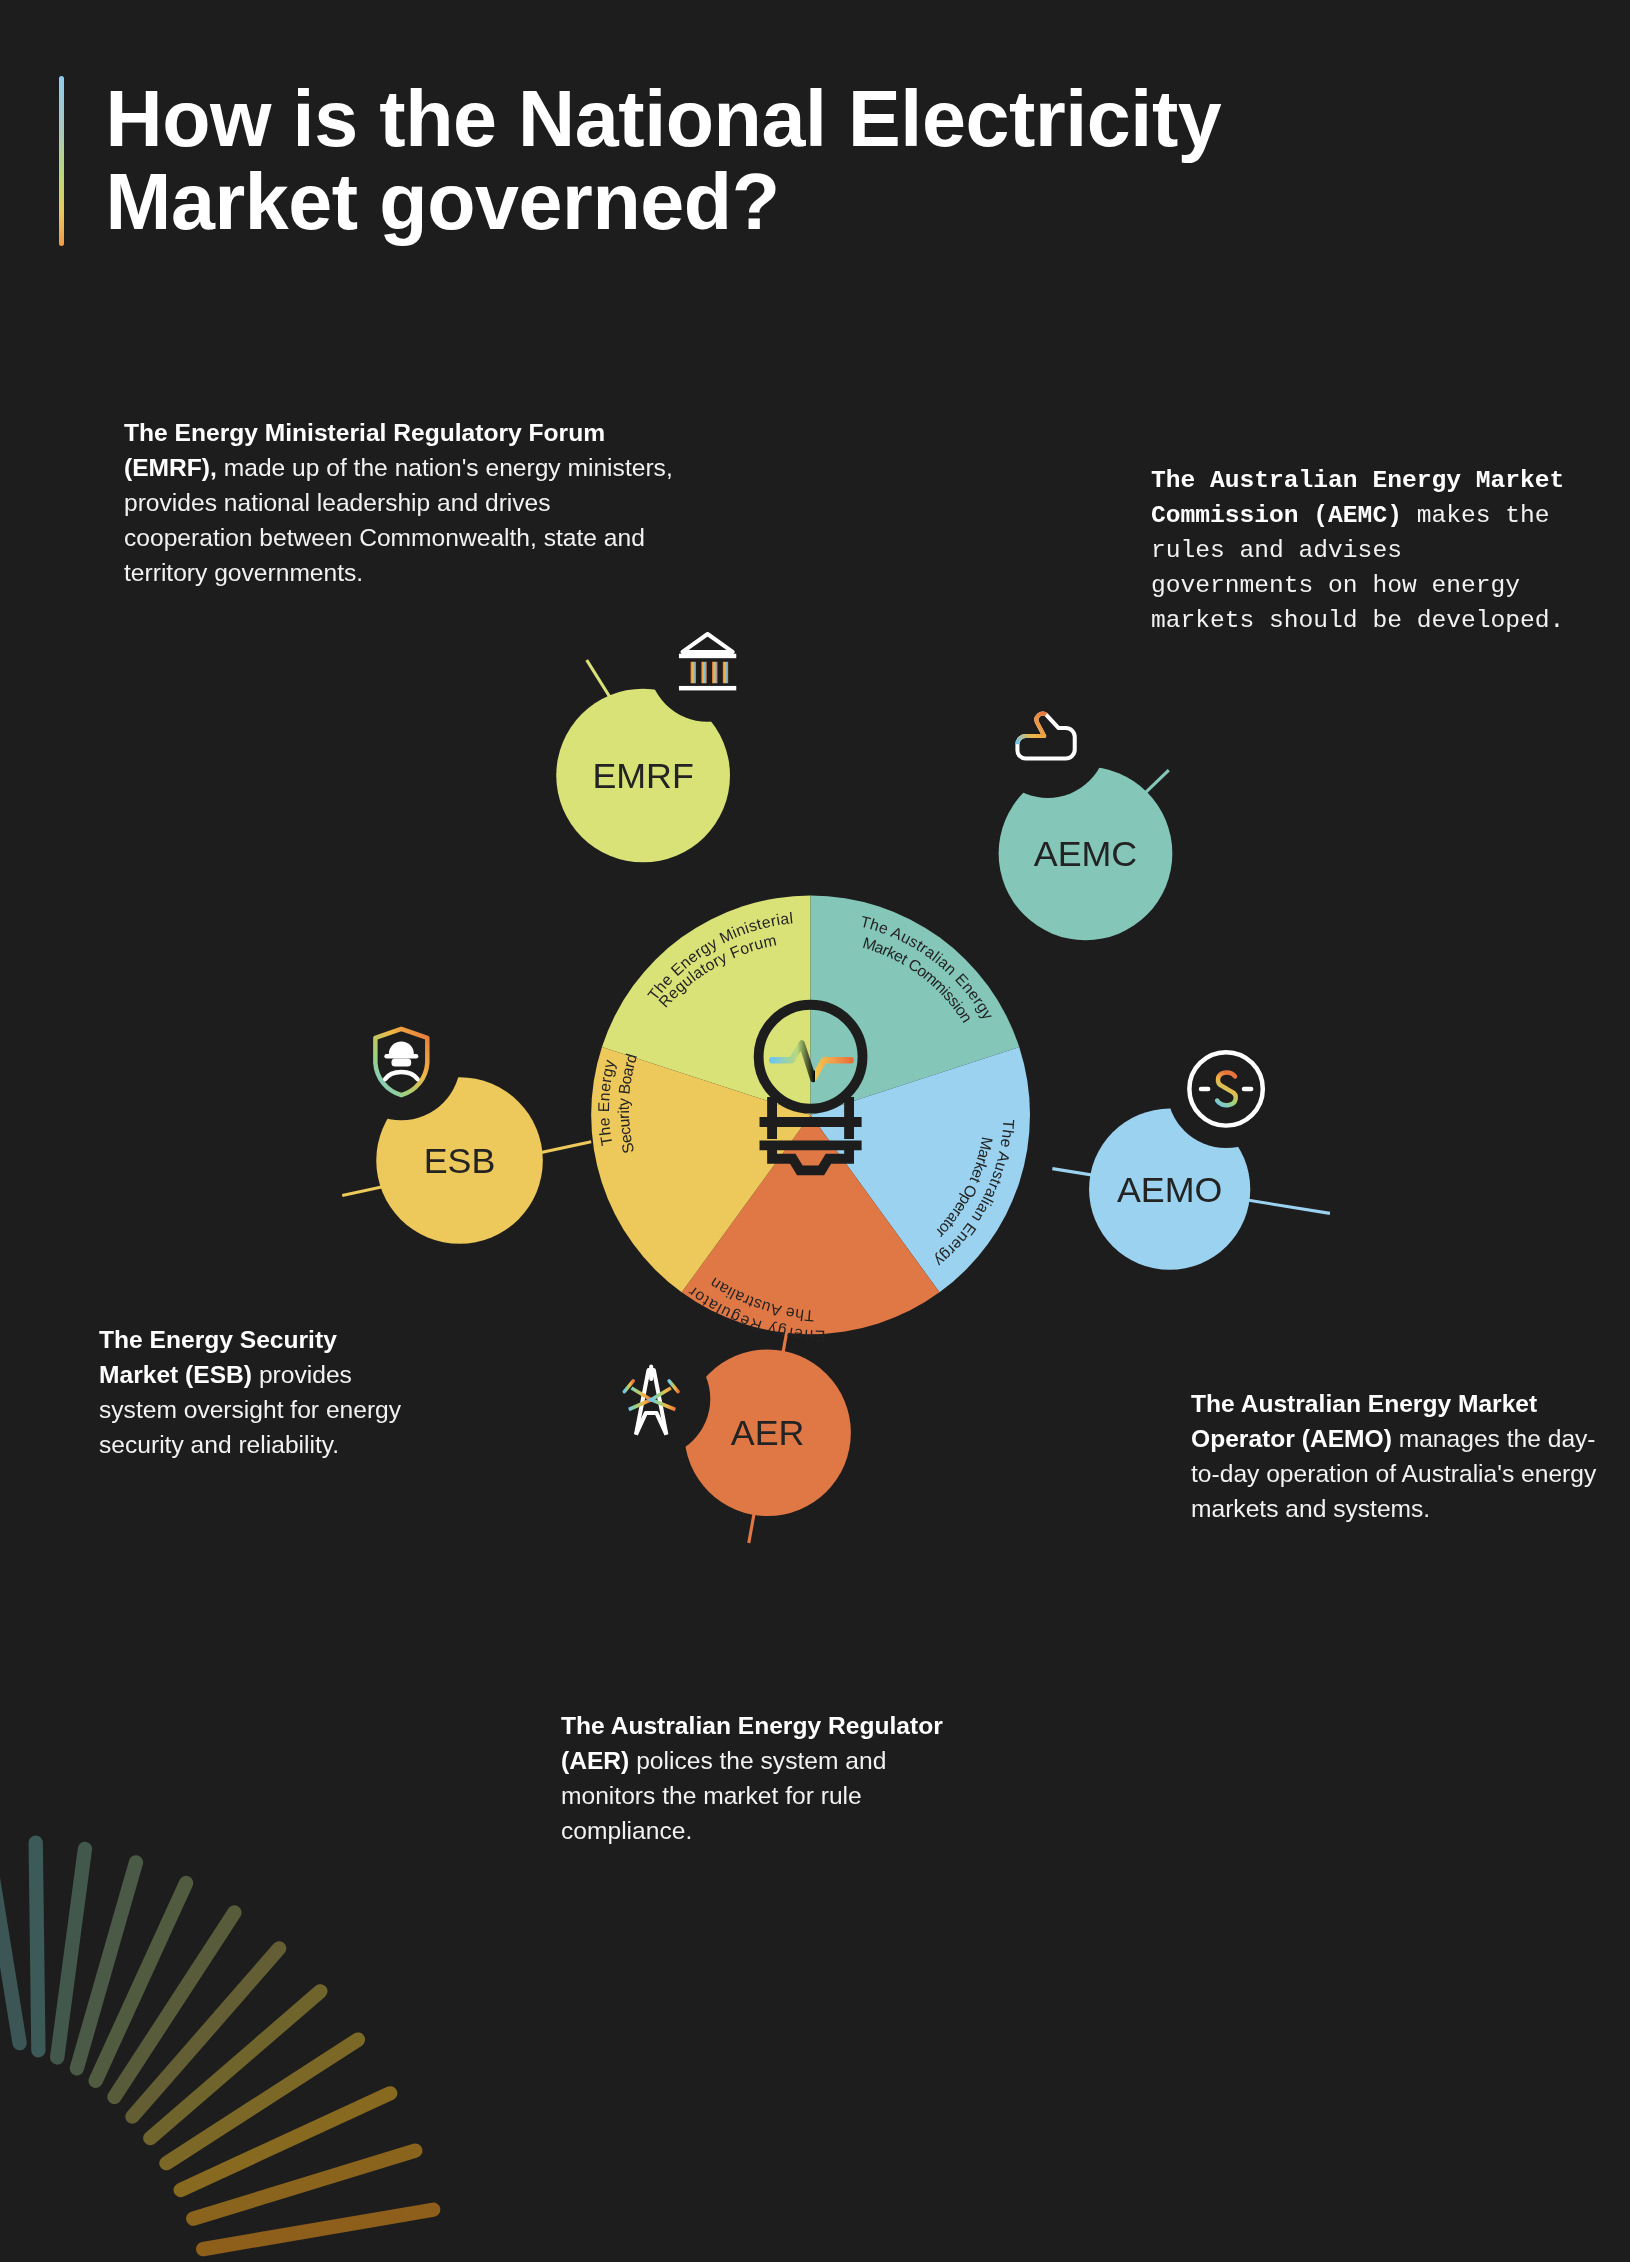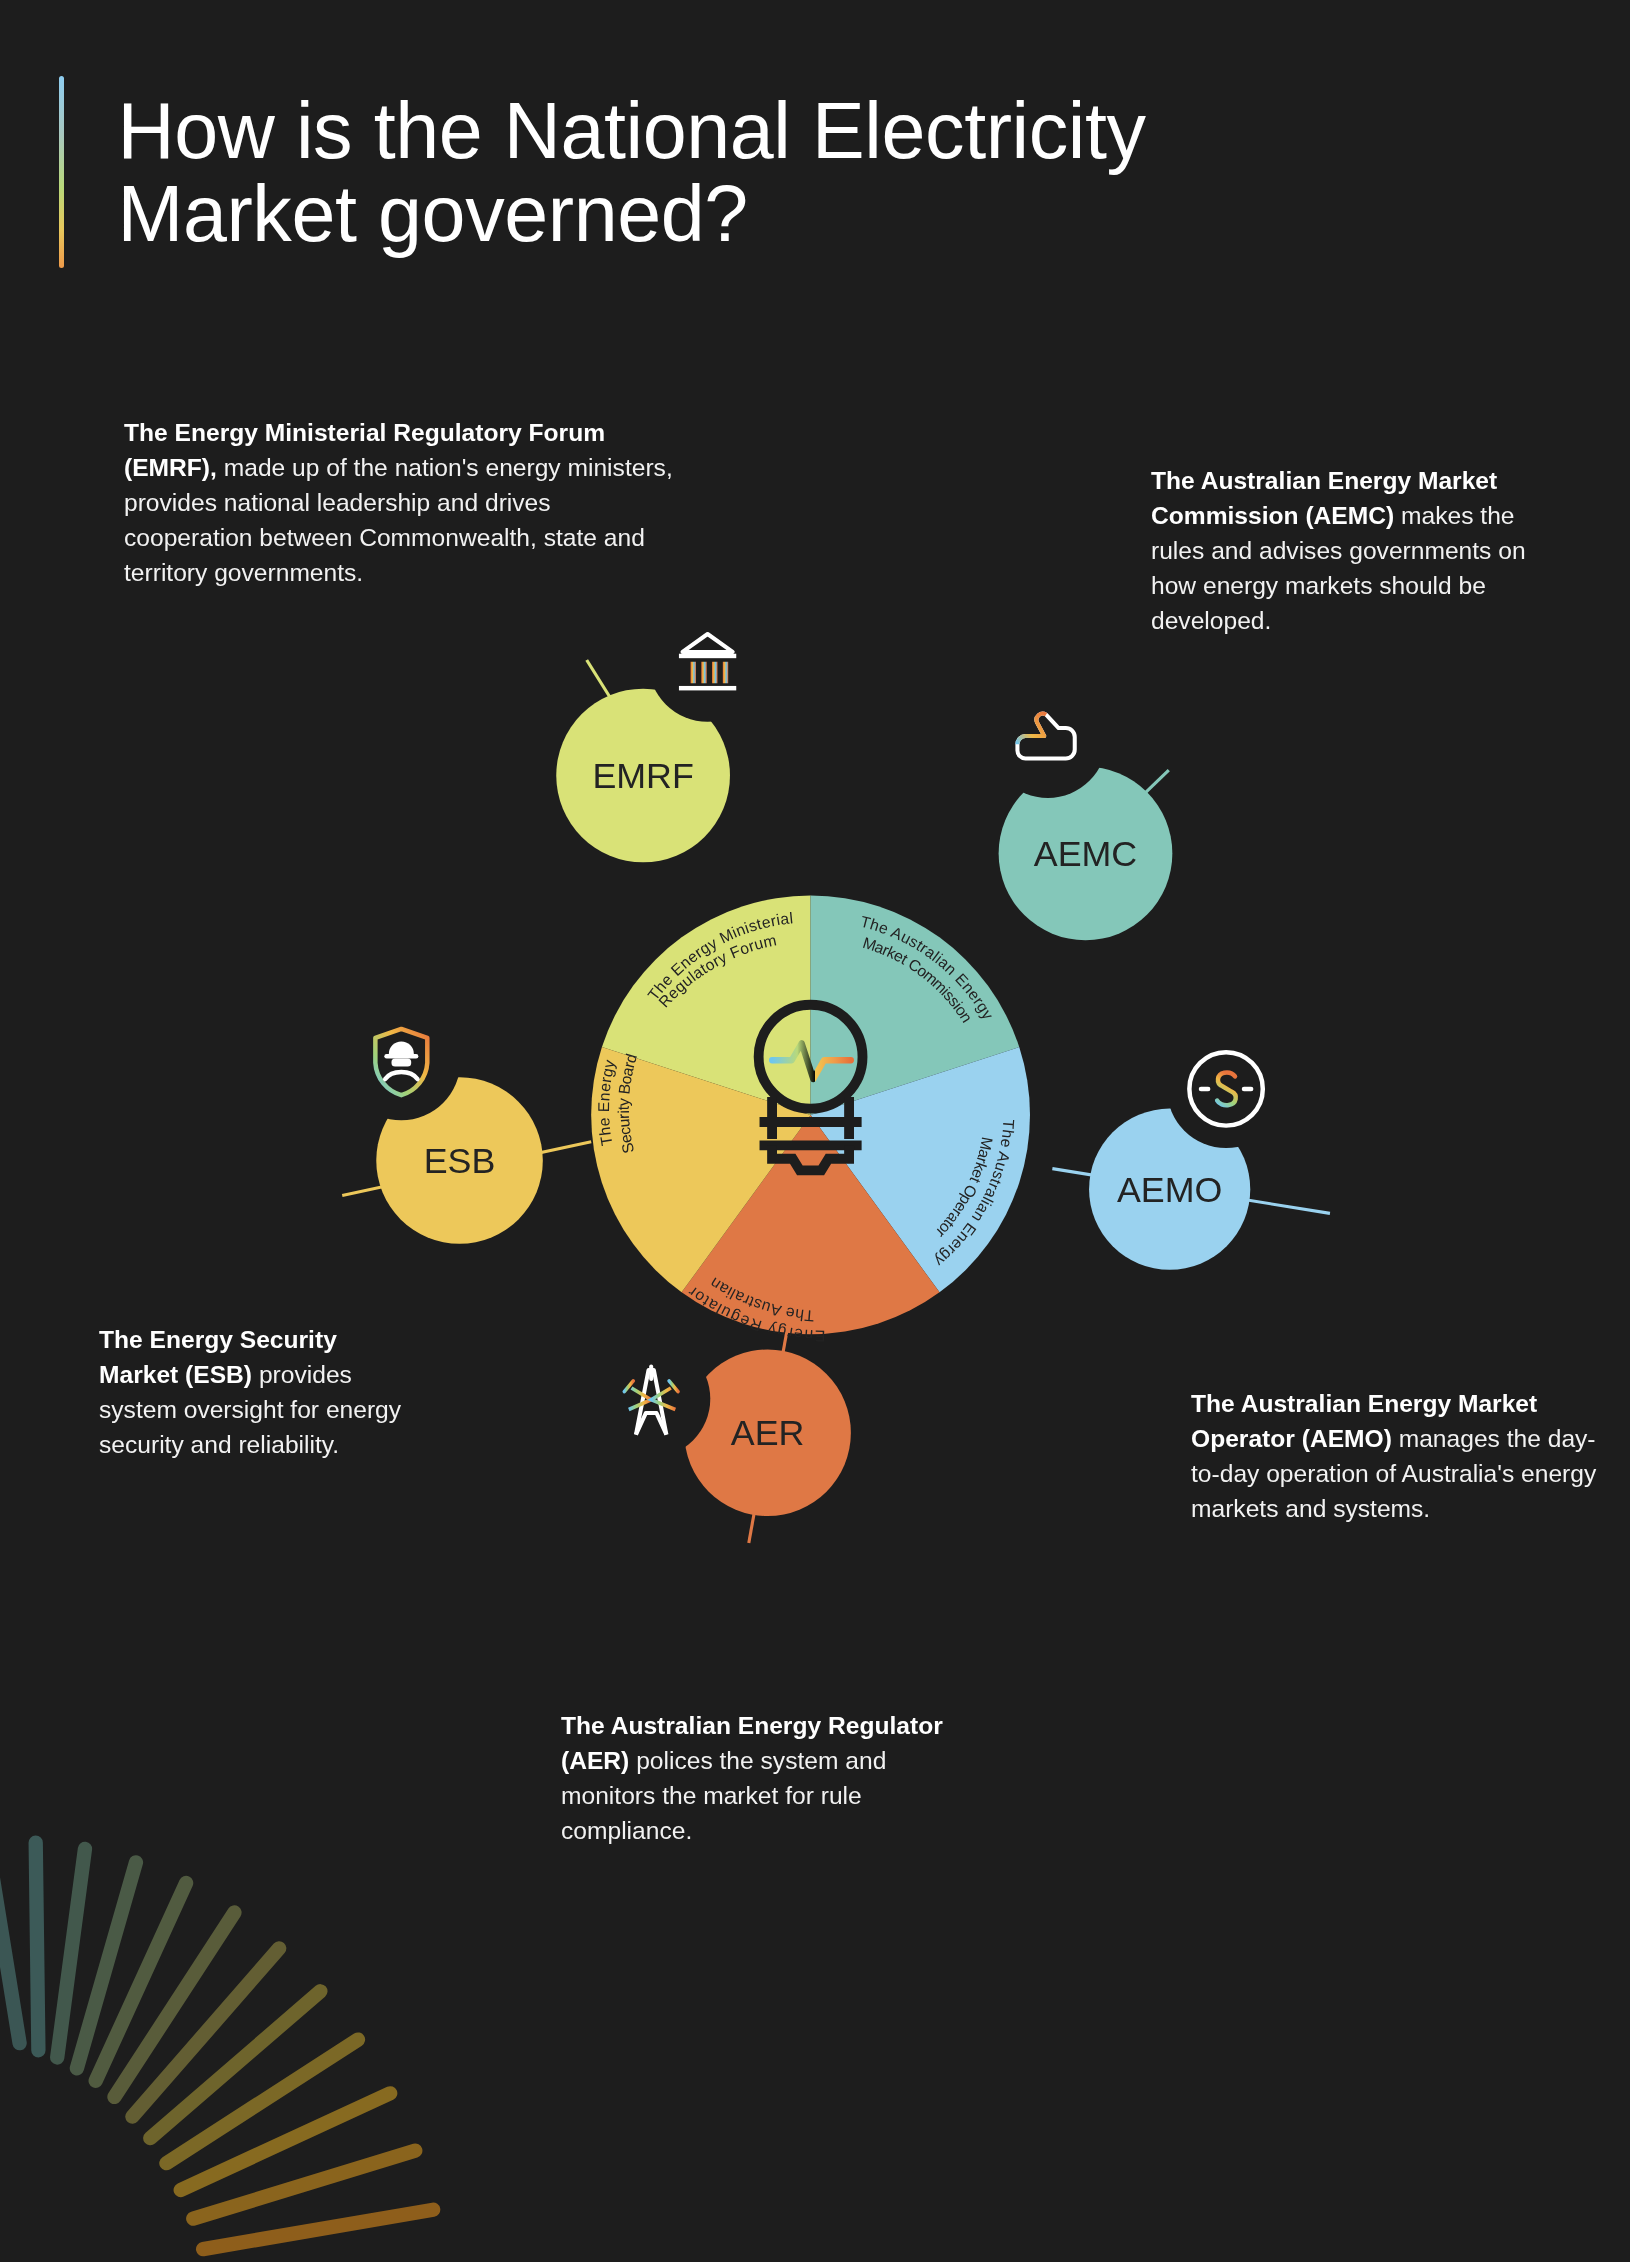--- a/index.html
+++ b/index.html
@@ -28,41 +28,41 @@
   #title-bar {
     width: 4.5px;
     min-height: 170px;
     margin-right: 42px;
     background: linear-gradient(180deg, #8ecdf0 0%, #a8c8c0 30%, #b9d97a 58%, #e8c85c 80%, #ef9a4a 100%);
     border-radius: 2.7px;
   }
   #page-title {
     font-size: 79px;
     line-height: 1.05;
-    font-weight: 400;
+    font-weight: 700;
     letter-spacing: -0.4px;
     color: #ffffff;
     white-space: pre-line;
-    margin: 12px;
+    margin: 0;
     padding-top: 1.8px;
   }
 
   
   .desc {
     position: absolute;
     font-size: 24.6px;
     line-height: 1.42;
     color: #f2f2f2;
     font-weight: 400;
     margin-top: 36px;
   }
   .desc b { font-weight: 700; color: #ffffff; }
 
   #desc-emrf { left: 124px; top: 380px;  width: 560px; }
-  #desc-aemc { left: 1151px; top: 428px; width: 421px; }
+  #desc-aemc { left: 1151px; top: 428px; width: 421px; font-family: Liberation Mono, monospace; }
   #desc-esb  { left: 99px;  top: 1287px; width: 322px; }
   #desc-aemo { left: 1191px; top: 1351px; width: 430px; }
   #desc-aer  { left: 561px;  top: 1673px; width: 403px; }
 
   
   #diagram {
     position: absolute;
     left: 0;
     top: 0;
     width: 1631px;

